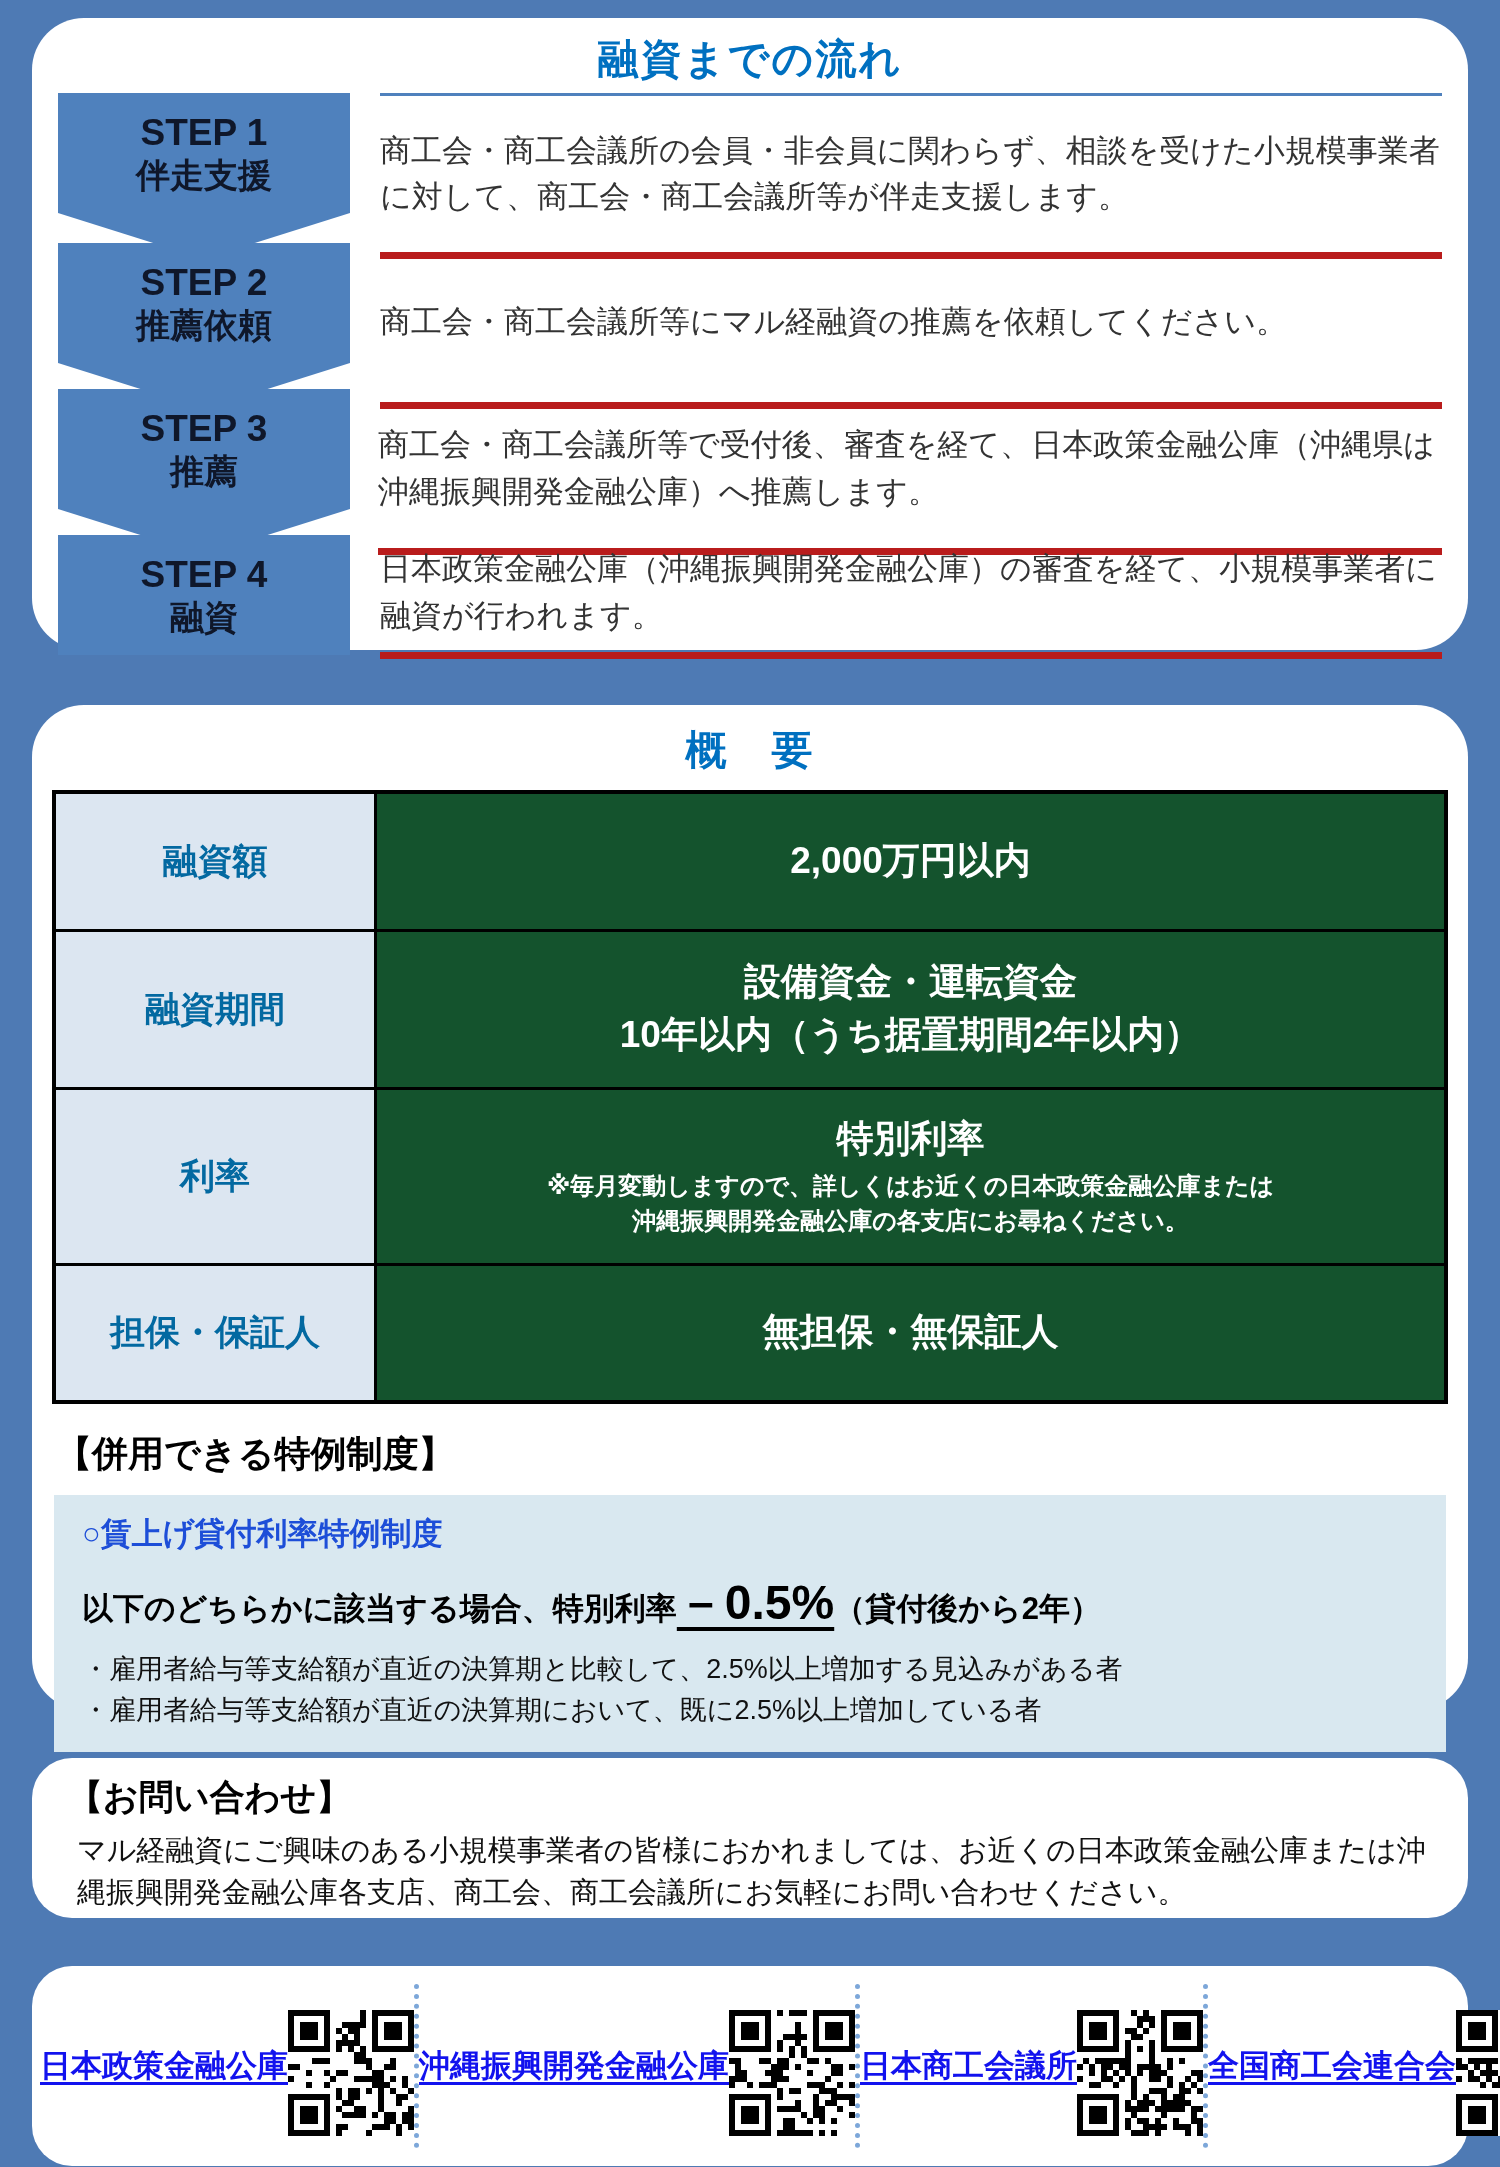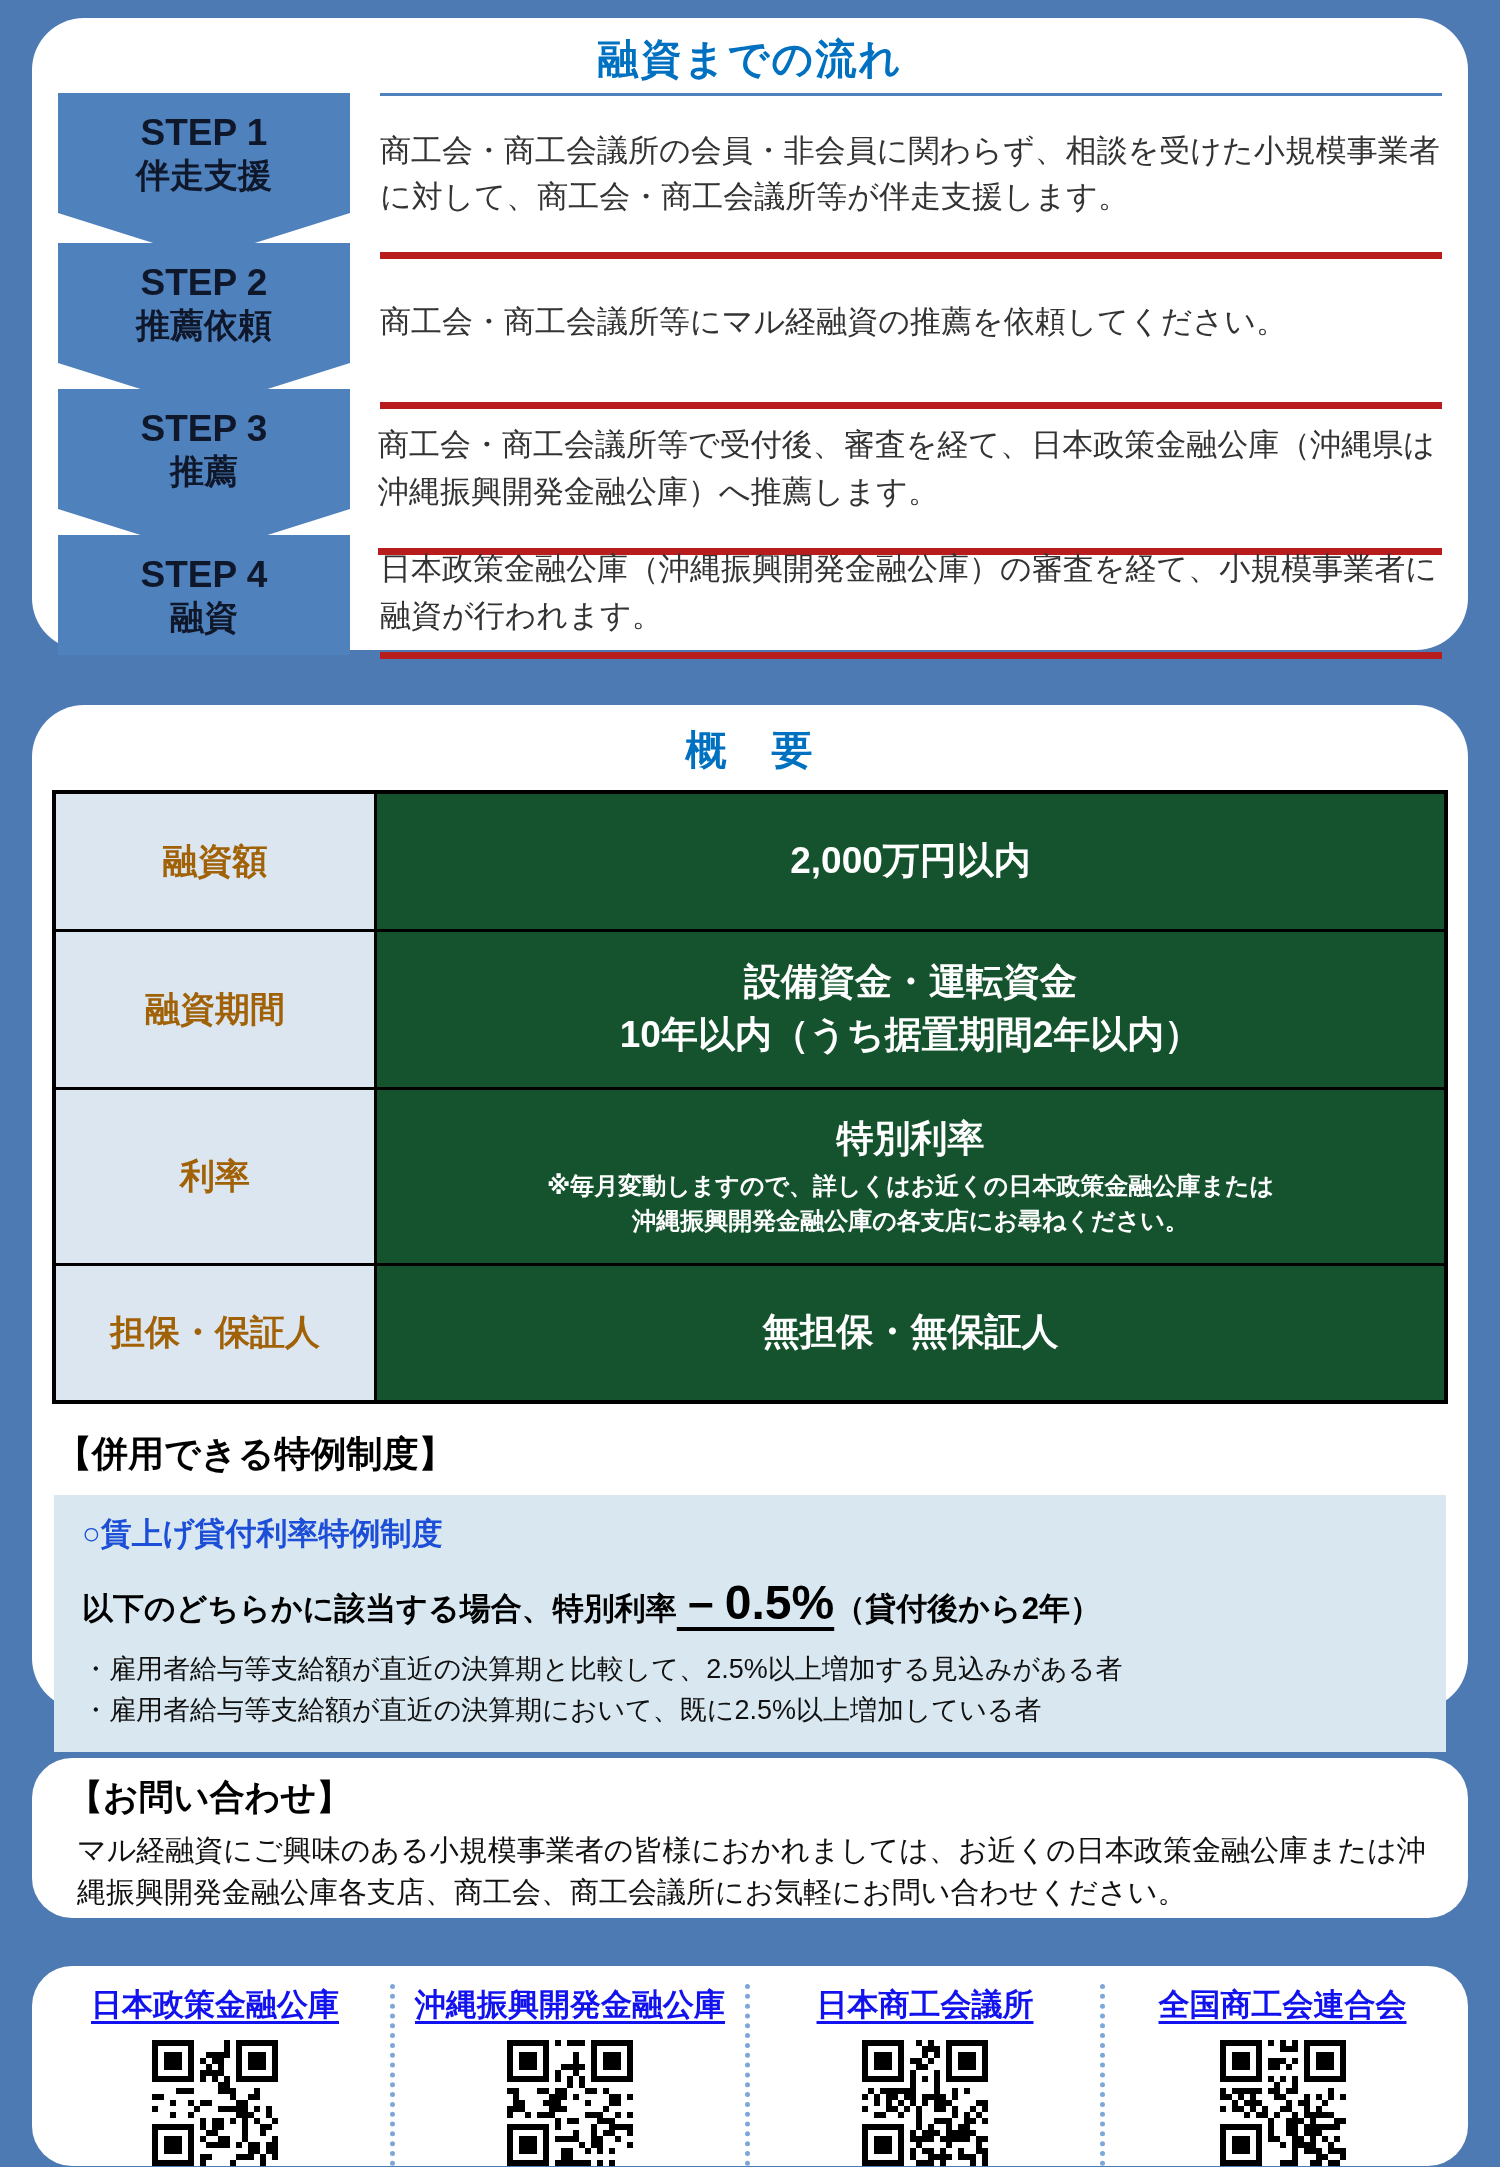--- a/index.html
+++ b/index.html
@@ -29,41 +29,41 @@
     display:flex;align-items:center;
     font-size:31px;line-height:1.5;color:#333;
     border-bottom:7px solid #b91c1c;
   }
   .flow-row.first .desc-cell{border-top:3px solid #4f81bd;}
 
   
   #overview-card{margin-top:55px;height:1005px;border-radius:52px;padding:16px 20px 0 20px;}
   table.overview{width:100%;border-collapse:collapse;border:4px solid #000;margin-top:12px;}
   table.overview td{border:3px solid #000;padding:4px;}
-  .th-cell{width:310px;background:#dce6f1;color:#a16207;font-size:35px;font-weight:700;text-align:center;}
+  .th-cell{width:310px;background:#dce6f1;color:#0369a1;font-size:35px;font-weight:700;text-align:center;}
   .val-cell{background:#14532d;color:#ffffff;text-align:center;font-weight:700;}
   .val-main{font-size:37px;line-height:1.42;white-space:pre-line;}
   .val-note{font-size:24px;line-height:1.45;margin-top:4px;white-space:pre-line;}
   .special-heading{font-size:36px;font-weight:700;color:#000;margin:26px 4px 16px 4px;}
   .special-box{background:#d9e8f0;margin:0 2px;padding:18px 28px 22px 28px;}
   .sb-subtitle{font-size:31px;font-weight:700;color:#1d4ed8;}
   .sb-cond{font-size:31px;font-weight:700;margin-top:16px;color:#000;}
   .sb-rate{font-size:48px;font-weight:700;text-decoration:underline;text-decoration-thickness:4px;text-underline-offset:8px;}
   .sb-bullets{margin-top:14px;}
   .sb-bullet{font-size:27px;line-height:1.5;font-weight:400;color:#111;}
 
   
   #contact-card{margin-top:48px;height:160px;border-radius:40px;padding:16px 36px 0 36px;}
   .contact-title{font-size:35px;font-weight:700;color:#000;}
   .contact-body{font-size:29px;line-height:1.45;margin-top:8px;color:#111;margin-left:9px;}
 
   
   #links-card{margin-top:48px;height:200px;border-radius:40px;
     display:grid;grid-template-columns:1fr 1fr 1fr 1fr;padding:18px 8px;}
-  .link-col{display:flex;flex-direction:column;align-items:center;}
+  .link-col{display:flex;align-items:center;}
   .link-col.sep{border-right:5px dotted #7da7d9;}
   a.org-link{color:#1212ee;font-size:31px;font-weight:700;text-decoration:underline;
     text-decoration-thickness:3px;text-underline-offset:6px;white-space:nowrap;}
   .qr{margin-top:14px;line-height:0;}
 </style>
 </head>
 <body>
 
 <section class="card" id="flow-card">
   <h1 class="section-title">融資までの流れ</h1>

